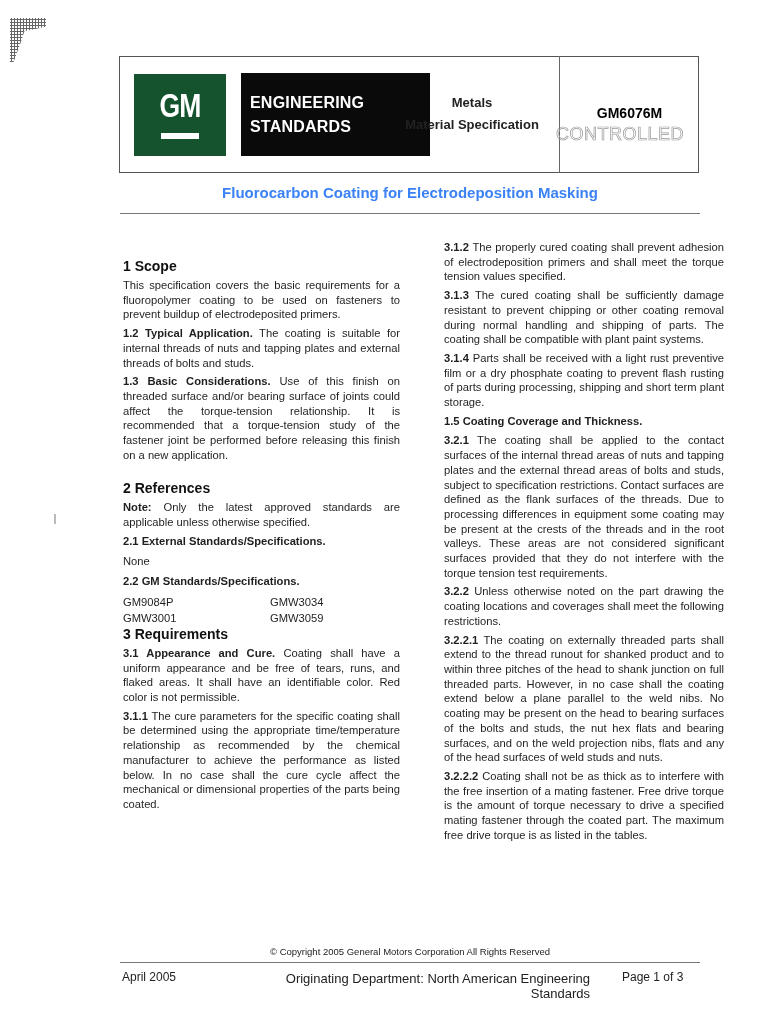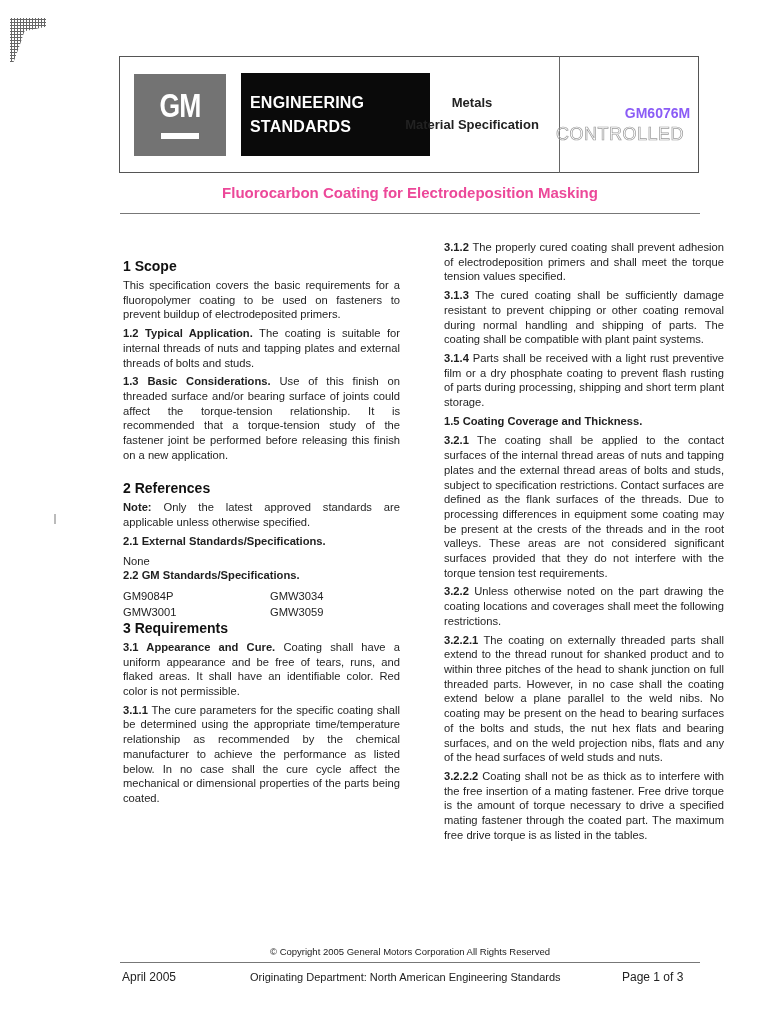--- a/index.html
+++ b/index.html
@@ -14,21 +14,21 @@
     background-size: 3px 3px;
     clip-path: polygon(0 0, 100% 0, 100% 20%, 40% 30%, 30% 55%, 10% 100%, 0 100%);
   }
   .header-box {
     position: absolute; left: 119px; top: 56px; width: 580px; height: 117px;
     border: 1px solid #555;
     box-sizing: border-box;
   }
   .gm-logo {
     position: absolute; left: 134px; top: 74px; width: 92px; height: 82px;
-    background: #737373;
+    background: #14532d;
   }
   .gm-logo .gm-text {
     position: absolute; left: 0; right: 0; top: 12px; text-align: center;
     color: #fff; font-family: "Liberation Sans Narrow", "Liberation Sans", sans-serif;
     font-weight: bold; font-size: 34px; letter-spacing: -1px;
     transform: scaleX(0.78);
   }
   .gm-logo .gm-bar {
     position: absolute; left: 27px; width: 38px; top: 59px; height: 6px; background: #fff;
   }
@@ -42,50 +42,50 @@
   .eng-box .line1 { top: 21px; }
   .eng-box .line2 { top: 45px; }
   .matspec {
     position: absolute; left: 388px; top: 92px; width: 168px; text-align: center;
     font-weight: bold; font-size: 13px; line-height: 22px; color: #222;
   }
   .vdivider {
     position: absolute; left: 559px; top: 56px; width: 1px; height: 117px; background: #666;
   }
   .docnum {
-    position: absolute; left: 588px; top: 105px; width: 139px; text-align: center;
-    font-weight: bold; font-size: 14px; color: #8b5cf6;
+    position: absolute; left: 560px; top: 105px; width: 139px; text-align: center;
+    font-weight: bold; font-size: 14px; color: #000000;
   }
   .stamp {
     position: absolute; left: 540px; top: 124px; width: 160px; text-align: center;
     font-size: 18px; color: transparent;
     -webkit-text-stroke: 0.7px #9a9a9a; letter-spacing: 0.5px;
   }
   .doc-title {
     position: absolute; left: 120px; top: 184px; width: 580px; text-align: center;
-    font-weight: bold; font-size: 15px; color: #ec4899;
+    font-weight: bold; font-size: 15px; color: #3b82f6;
   }
   .hrule { position: absolute; height: 1px; background: #777; }
   .col {
     position: absolute; font-size: 11.2px; line-height: 14.7px; color: #1f1f1f;
   }
   .col p { margin: 0 0 4px 0; text-align: justify; }
   .col h2 { margin: 0 0 3px 0; font-size: 14px; font-weight: bold; color: #111; line-height: 17px; }
   .col .b { font-weight: bold; }
   .col .sub { font-weight: bold; margin: 0 0 5px 0; }
   .refgrid { display: grid; grid-template-columns: 147px 140px; row-gap: 0; }
   .refgrid span { line-height: 16px; }
   .left-col { left: 123px; top: 258px; width: 277px; }
   .right-col { left: 444px; top: 240px; width: 280px; }
   .footer-copy {
     position: absolute; left: 120px; top: 946px; width: 580px; text-align: center;
     font-size: 9.5px; color: #222;
   }
   .footer-date { position: absolute; left: 122px; top: 970px; font-size: 12px; color: #222; }
-  .footer-dept { position: absolute; left: 250px; top: 971px; width: 340px; text-align: left; font-size: 11px; color: #222; }
+  .footer-dept { position: absolute; left: 250px; top: 971px; width: 340px; text-align: right; font-size: 13px; color: #222; }
   .footer-page { position: absolute; left: 622px; top: 970px; font-size: 12px; color: #222; }
   .margin-mark { position: absolute; left: 54px; top: 514px; width: 2px; height: 10px; background: #bbb; }
 </style>
 </head>
 <body>
 
 <div class="speckle"></div>
 <div class="margin-mark"></div>
 
 <div class="header-box"></div>
@@ -115,21 +115,21 @@
 
 <div class="col left-col">
   <h2>1 Scope</h2>
   <p>This specification covers the basic requirements for a fluoropolymer coating to be used on fasteners to prevent buildup of electrodeposited primers.</p>
   <p><span class="b">1.2 Typical Application.</span><span> The coating is suitable for internal threads of nuts and tapping plates and external threads of bolts and studs.</span></p>
   <p style="margin-bottom:18px;"><span class="b">1.3 Basic Considerations.</span><span> Use of this finish on threaded surface and/or bearing surface of joints could affect the torque-tension relationship. It is recommended that a torque-tension study of the fastener joint be performed before releasing this finish on a new application.</span></p>
 
   <h2>2 References</h2>
   <p><span class="b">Note:</span><span> Only the latest approved standards are applicable unless otherwise specified.</span></p>
   <p class="sub">2.1 External Standards/Specifications.</p>
-  <p style="margin-bottom:0;">None</p>
+  <p style="margin-bottom:6px;">None</p>
   <p class="sub">2.2 GM Standards/Specifications.</p>
   <div class="refgrid">
     <span>GM9084P</span>
     <span>GMW3034</span>
     <span>GMW3001</span>
     <span>GMW3059</span>
   </div>
 
   <h2>3 Requirements</h2>
   <p><span class="b">3.1 Appearance and Cure.</span><span> Coating shall have a uniform appearance and be free of tears, runs, and flaked areas. It shall have an identifiable color. Red color is not permissible.</span></p>

